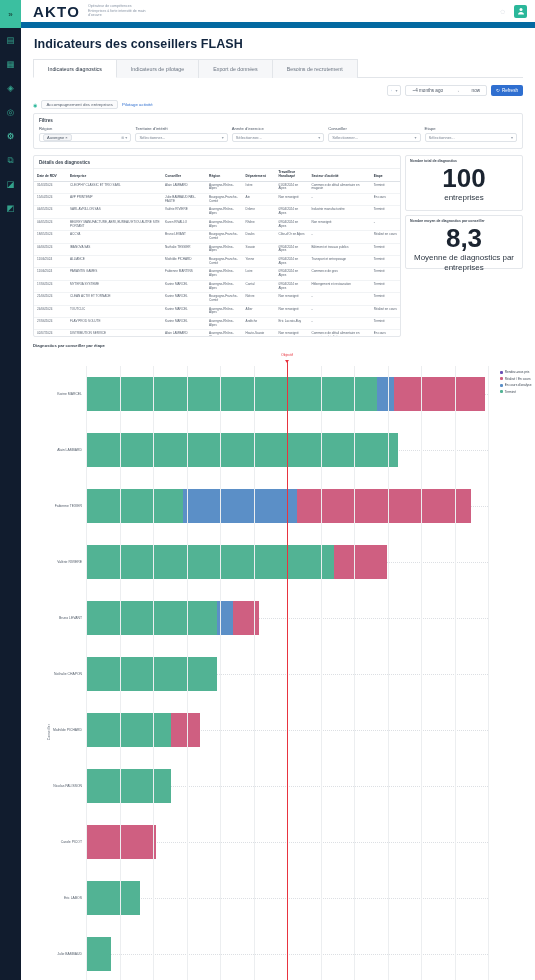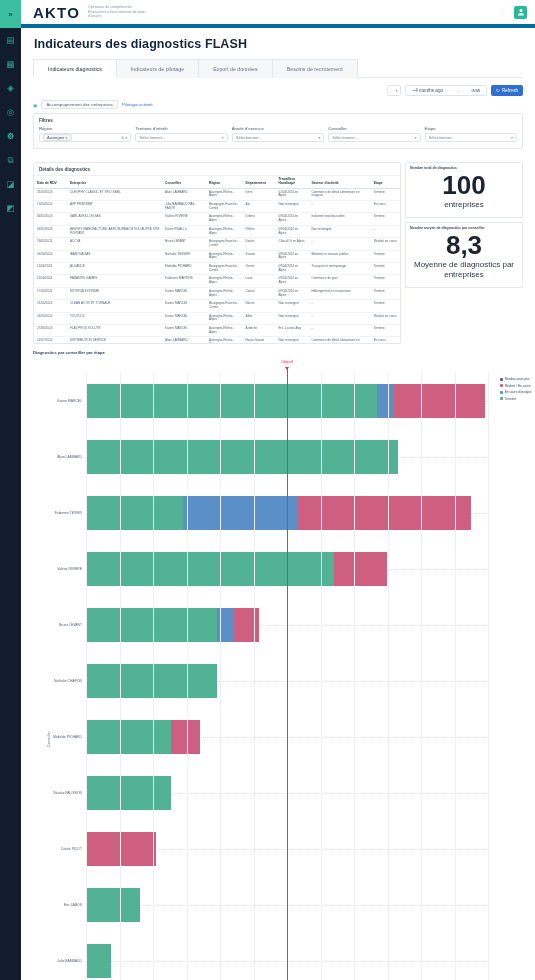--- a/index.html
+++ b/index.html
@@ -31,21 +31,21 @@
     color: #3bbfa0; font-size: 8.5px;
     opacity: .82;
   }
   .side-ico.active { opacity: 1; color: #4fd3b4; }
 
   
   .main { flex: 1 1 auto; height: 980px; background: #ffffff; position: relative; overflow: hidden; }
 
   .topbar {
     height: 28px; background: #ffffff;
-    border-bottom: 4px solid #0369a1;
+    border-bottom: 6px solid #0369a1;
     display: flex; align-items: center;
     padding: 0 8px 0 12px;
   }
   .brand {
     font-size: 15px; font-weight: bold; letter-spacing: 1.2px;
     color: #12263f;
   }
   .brand-sub {
     margin-left: 8px; font-size: 3.6px; line-height: 4.4px;
     color: #8894a4; max-width: 60px;
@@ -135,21 +135,21 @@
   }
   .f-input .val { white-space: nowrap; overflow: hidden; }
   .f-tag {
     border: 1px solid #dfe3e8; border-radius: 2px; background:#f4f5f7;
     padding: 0 3px; font-size: 4px; color:#4a5563;
     display:flex; align-items:center; gap:2px;
   }
   .caret { color: #9aa3ae; font-size: 4px; }
 
   
-  .mid { display: flex; gap: 4px; margin: 13px 12px 6px 12px; align-items: flex-start; }
+  .mid { display: flex; gap: 4px; margin: 6px 12px 6px 12px; align-items: flex-start; }
   .table-card {
     flex: 1 1 auto; border: 1px solid #e4e7eb; border-radius: 2px;
     background: #fff; overflow: hidden; height: 182px;
   }
   .table-card .panel-title { border-bottom: 1px solid #eef0f2; }
   table { width: 100%; border-collapse: collapse; table-layout: fixed; }
   th {
     font-size: 3.3px; color: #2c3642; font-weight: bold;
     text-align: left; padding: 2px 2px 2px 3px;
     vertical-align: bottom; border-bottom: 1px solid #dde1e6;
@@ -168,21 +168,21 @@
   .kpi {
     border: 1px solid #e4e7eb; border-radius: 2px; background: #fff;
     text-align: center; padding-bottom: 5px;
   }
   .kpi-title {
     font-size: 3.5px; color: #3d4753; font-weight: bold;
     text-align: left; padding: 3px 0 0 4px; line-height: 4px;
   }
   .kpi-value { font-size: 26px; font-weight: bold; color: #1b2430; line-height: 30px; }
   .kpi-label { font-size: 8px; color: #2c3642; line-height: 10px; }
-  .kpi.k1 { height: 56px; } .kpi.k2 { height: 66px; } .kpi.k3 { height: 56px; }
+  .kpi.k1 { height: 56px; } .kpi.k2 { height: 54px; } .kpi.k3 { height: 56px; }
 
   
   .chart-wrap { margin: 0 0 0 12px; position: relative; }
   .chart-title { font-size: 4.2px; color: #3d4753; font-weight: bold; margin-bottom: 4px; }
   .chart-body { position: relative; width: 511px; height: 630px; }
   .plot {
     position: absolute; left: 53px; top: 14px;
     width: 402px; height: 616px;
   }
   .gridline { position: absolute; top: 0; bottom: 0; width: 1px; background: #eceef0; }
@@ -274,21 +274,21 @@
         <div class="bell">◌</div>
         <div class="avatar">
           <svg width="8" height="8" viewBox="0 0 16 16" fill="#ffffff">
             <circle cx="8" cy="5" r="3"></circle>
               <path d="M2 15c0-3.3 2.7-5 6-5s6 1.7 6 5z"></path>
           </svg>
         </div>
       </div>
     </div>
 
-    <div class="page-title">Indicateurs des diagnostics FLASH</div>
+    <div class="page-title">Indicateurs des conseillers FLASH</div>
 
     <div class="tabs">
       <div class="tab active">
         <span>Indicateurs diagnostics</span>
       </div>
       <div class="tab">
         <span>Indicateurs de pilotage</span>
       </div>
       <div class="tab">
         <span>Export de données</span>

